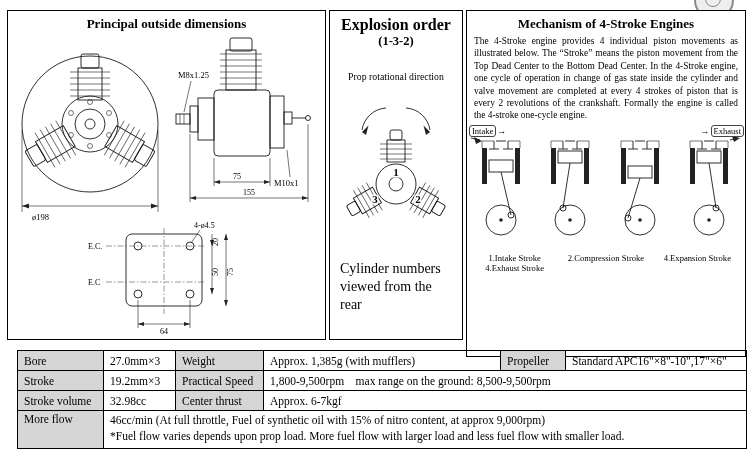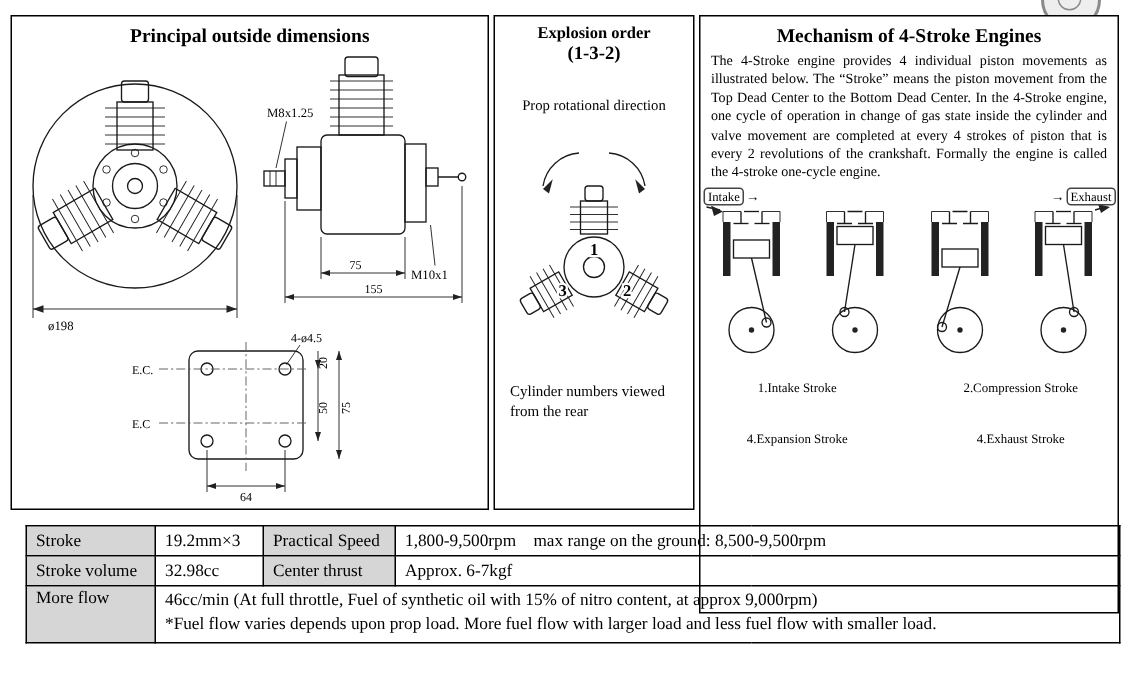--- a/index.html
+++ b/index.html
@@ -3,48 +3,48 @@
 <meta charset="utf-8">
 <style>
   :root { --hdr-bg:#d6d6d6; --line:#1a1a1a; }
   html,body { margin:0; padding:0; }
   body { width:752px; height:452px; background:#fff; font-family:"Liberation Serif", serif; color:#000; }
   .page { position:relative; width:752px; height:452px; overflow:hidden; background:#fff;padding-left:29px; }
 
   .panel { position:absolute; border:1px solid #000; background:#fff; box-sizing:border-box; }
   #panel-dimensions { left:7px;  top:10px; width:319px; height:330px; }
   #panel-explosion  { left:329px; top:10px; width:134px; height:330px; }
-  #panel-mechanism  { left:466px; top:10px; width:280px; height:399px; }
+  #panel-mechanism  { left:466px; top:10px; width:280px; height:347px; }
 
   .panel-title { margin:5px 4px 2px 4px; text-align:center; font-size:13px; font-weight:bold; }
-  #panel-explosion .panel-title { margin-bottom:0; font-size:11px; }
+  #panel-explosion .panel-title { margin-bottom:0; font-size:16px; }
   .panel-subtitle { text-align:center; font-size:12.5px; font-weight:bold; margin:0; }
 
   
   svg .ln  { stroke:var(--line); fill:none; stroke-width:0.9; }
   svg .thin{ stroke:var(--line); fill:none; stroke-width:0.6; }
   svg .fil { fill:#222; stroke:none; }
   svg .cl  { stroke:#555; fill:none; stroke-width:0.6; stroke-dasharray:6 2 1.5 2; }
   svg text.dim { font:8px "Liberation Serif", serif; fill:#000; stroke:none; }
   svg text.dim-b { font:8.5px "Liberation Serif", serif; fill:#000; stroke:none; }
   svg text.cylnum { font:bold 11px "Liberation Serif", serif; fill:#000; paint-order:stroke; stroke:#fff; stroke-width:3px; text-anchor:middle; }
 
   
   .prop-label { text-align:center; font-size:9.8px; margin-top:22px; }
-  .exp-caption { font-size:10px; margin:14px 6px 0 10px; line-height:1.3; }
+  .exp-caption { font-size:14px; margin:14px 6px 0 10px; line-height:1.3; }
 
   
   .mech-body { font-size:9.4px; line-height:1.32; text-align:justify; margin:3px 7px 0 7px; }
   .mech-diagrams { position:relative; margin-top:14px; height:116px; display:grid; grid-template-columns:repeat(4,1fr); justify-items:center; }
   .flow-tag { position:absolute; top:-11px; font-size:8.5px; display:flex; align-items:center; gap:1px; }
   .flow-tag .boxed { border:1px solid #444; border-radius:3px; padding:0 2px; line-height:10px; }
   .flow-tag .arr { font-size:9px; }
   #flow-intake { left:2px; }
   #flow-exhaust { right:1px; }
-  .mech-labels { display:grid; grid-template-columns:repeat(2,1fr); font-size:8.6px; text-align:center; line-height:1.15; margin-top:2px; padding:0 2px;gap:24px; }
+  .mech-labels { display:grid; grid-template-columns:repeat(3,1fr); font-size:8.6px; text-align:center; line-height:1.15; margin-top:2px; padding:0 2px; }
 
   
   .logo-partial { position:absolute; left:694px; top:-20px; width:36px; height:36px; border:2px solid #8a8a8a; border-radius:50%; background:#eee; }
   .logo-partial::after { content:""; position:absolute; left:9px; top:9px; width:14px; height:14px; border:1.5px solid #8a8a8a; border-radius:50%; }
 
   
   #spec-table { position:absolute; left:17px; top:350px; width:729px; border-collapse:collapse; font-size:11.5px; table-layout:fixed; }
   #spec-table td { border:1px solid #000; padding:1px 6px; overflow:hidden; white-space:nowrap; }
   #spec-table td.hdr { background:var(--hdr-bg); }
   #spec-table td.wrap { white-space:pre-wrap; }
@@ -281,20 +281,28 @@
   <table id="spec-table">
     <colgroup>
       <col style="width:86px">
         <col style="width:72px">
         <col style="width:88px">
       <col style="width:237px">
         <col style="width:65px">
         <col style="width:181px">
     </colgroup>
     <tbody>
+      <tr>
+        <td class="hdr">Bore</td>
+        <td>27.0mm×3</td>
+        <td class="hdr">Weight</td>
+        <td>Approx. 1,385g (with mufflers)</td>
+        <td class="hdr">Propeller</td>
+        <td>Standard APC16"×8"-10",17"×6"</td>
+      </tr>
       <tr>
         <td class="hdr">Stroke</td>
         <td>19.2mm×3</td>
         <td class="hdr">Practical Speed</td>
         <td class="wrap" colspan="3">1,800-9,500rpm    max range on the ground: 8,500-9,500rpm</td>
       </tr>
       <tr>
         <td class="hdr">Stroke volume</td>
         <td>32.98cc</td>
         <td class="hdr">Center thrust</td>

